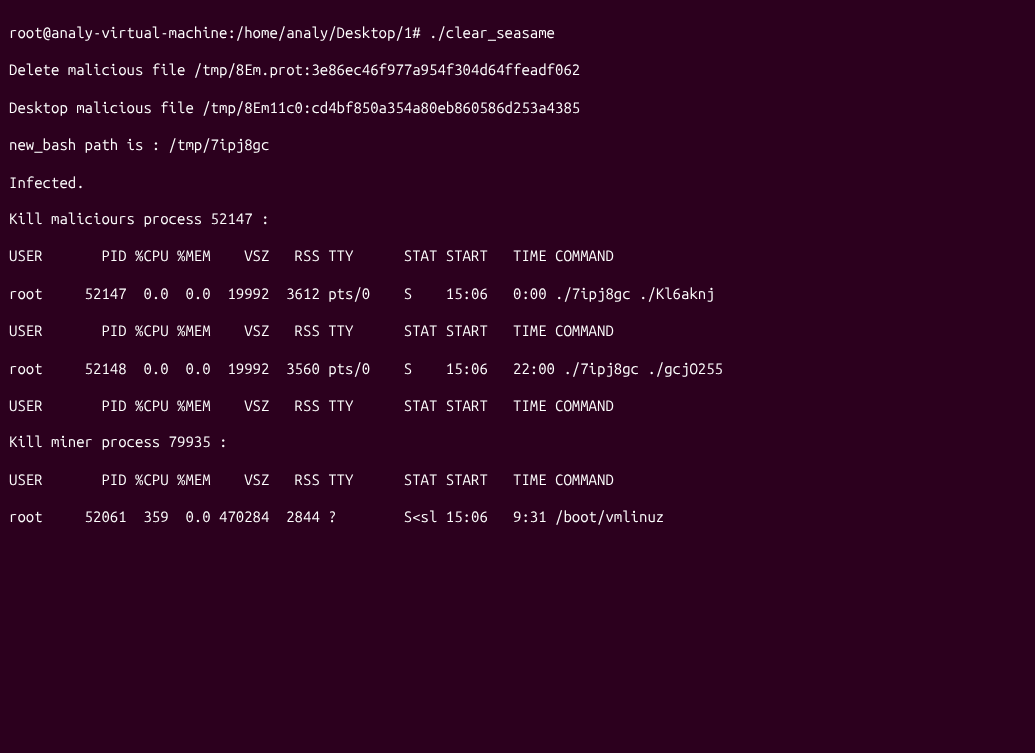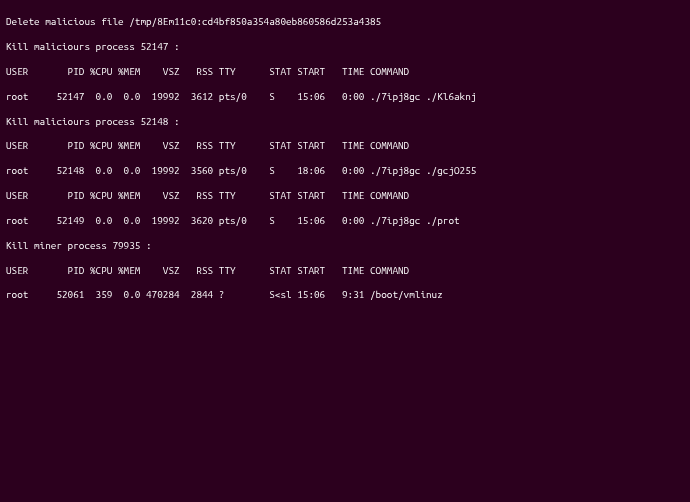--- a/index.html
+++ b/index.html
@@ -18,29 +18,31 @@
     padding: 4px 6px;
     white-space: pre;
     letter-spacing: 0px;
   }
   .line { display: block; }
 </style>
 </head>
 <body>
 
 <div class="terminal">
-<span class="line">Delete malicious file /tmp/8Em11c0:cd4bf850a354a80eb860586d253a4385</span>
+<span class="line">root@analy-virtual-machine:/home/analy/Desktop/1# ./clear_seasame</span>
+<span class="line">Delete malicious file /tmp/8Em.prot:3e86ec46f977a954f304d64ffeadf062</span>
+<span class="line">Desktop malicious file /tmp/8Em11c0:cd4bf850a354a80eb860586d253a4385</span>
+<span class="line">new_bash path is : /tmp/7ipj8gc</span>
+<span class="line">Infected.</span>
 <span class="line">Kill maliciours process 52147 :</span>
 <span class="line">USER       PID %CPU %MEM    VSZ   RSS TTY      STAT START   TIME COMMAND</span>
 <span class="line">root     52147  0.0  0.0  19992  3612 pts/0    S    15:06   0:00 ./7ipj8gc ./Kl6aknj</span>
-<span class="line">Kill maliciours process 52148 :</span>
 <span class="line">USER       PID %CPU %MEM    VSZ   RSS TTY      STAT START   TIME COMMAND</span>
-<span class="line">root     52148  0.0  0.0  19992  3560 pts/0    S    18:06   0:00 ./7ipj8gc ./gcjO255</span>
+<span class="line">root     52148  0.0  0.0  19992  3560 pts/0    S    15:06   22:00 ./7ipj8gc ./gcjO255</span>
 <span class="line">USER       PID %CPU %MEM    VSZ   RSS TTY      STAT START   TIME COMMAND</span>
-<span class="line">root     52149  0.0  0.0  19992  3620 pts/0    S    15:06   0:00 ./7ipj8gc ./prot</span>
 <span class="line">Kill miner process 79935 :</span>
 <span class="line">USER       PID %CPU %MEM    VSZ   RSS TTY      STAT START   TIME COMMAND</span>
 <span class="line">root     52061  359  0.0 470284  2844 ?        S&lt;sl 15:06   9:31 /boot/vmlinuz</span>
 
 <span class="line"></span>
 
 
 
 
 

